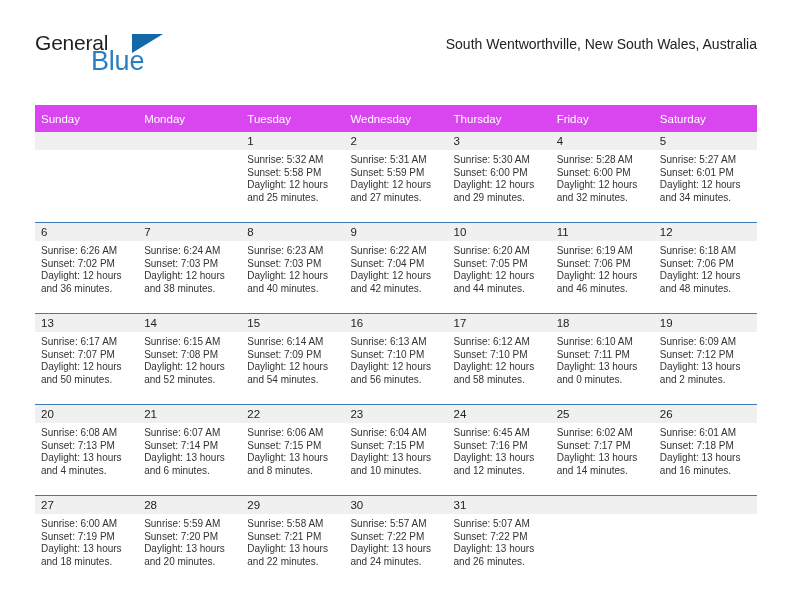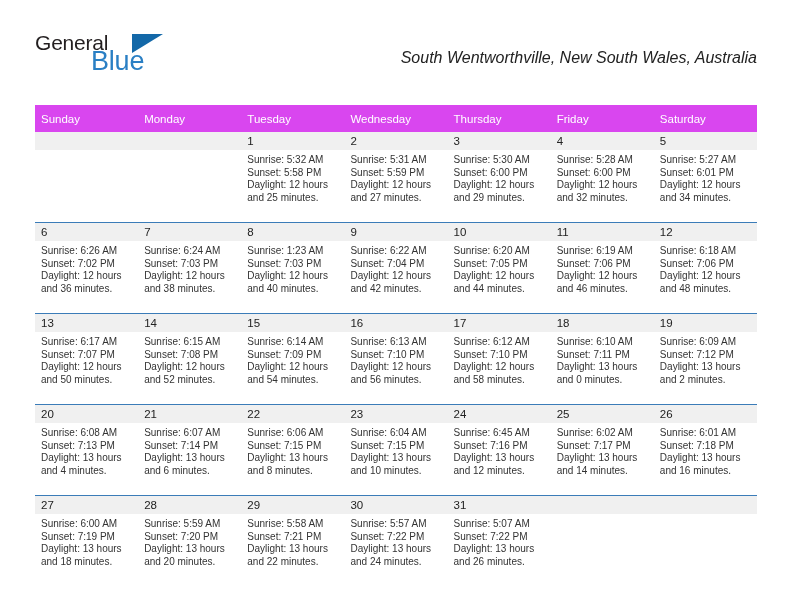--- a/index.html
+++ b/index.html
@@ -70,26 +70,25 @@
     top: 0;
     text-align: right;
   }
   .month-title {
     font-size: 27px;
     color: #222222;
     line-height: 32px;
     white-space: nowrap;
   }
   .location-subtitle {
-    font-size: 16px;
+    font-size: 14px;
     color: #222222;
     line-height: 20px;
-    margin-top: 20px;
+    margin-top: 6px;
     white-space: nowrap;
-    font-style: italic;
   }
 
   
   .calendar {
     position: absolute;
     left: 35px;
     top: 105px;
     width: 722px;
     border-collapse: collapse;
     table-layout: fixed;
@@ -276,21 +275,21 @@
                 <div>Sunset: 7:03 PM</div>
                 <div class="daylight-line">Daylight: 12 hours</div>
                 <div class="daylight-line">and 38 minutes.</div>
               </div>
             </div>
           </td>
         <td class="day-cell">
             <div class="day-cell-inner">
               <div class="day-number-band">8</div>
               <div class="day-details">
-                <div>Sunrise: 1:23 AM</div>
+                <div>Sunrise: 6:23 AM</div>
                 <div>Sunset: 7:03 PM</div>
                 <div class="daylight-line">Daylight: 12 hours</div>
                 <div class="daylight-line">and 40 minutes.</div>
               </div>
             </div>
           </td>
         <td class="day-cell">
             <div class="day-cell-inner">
               <div class="day-number-band">9</div>
               <div class="day-details">

